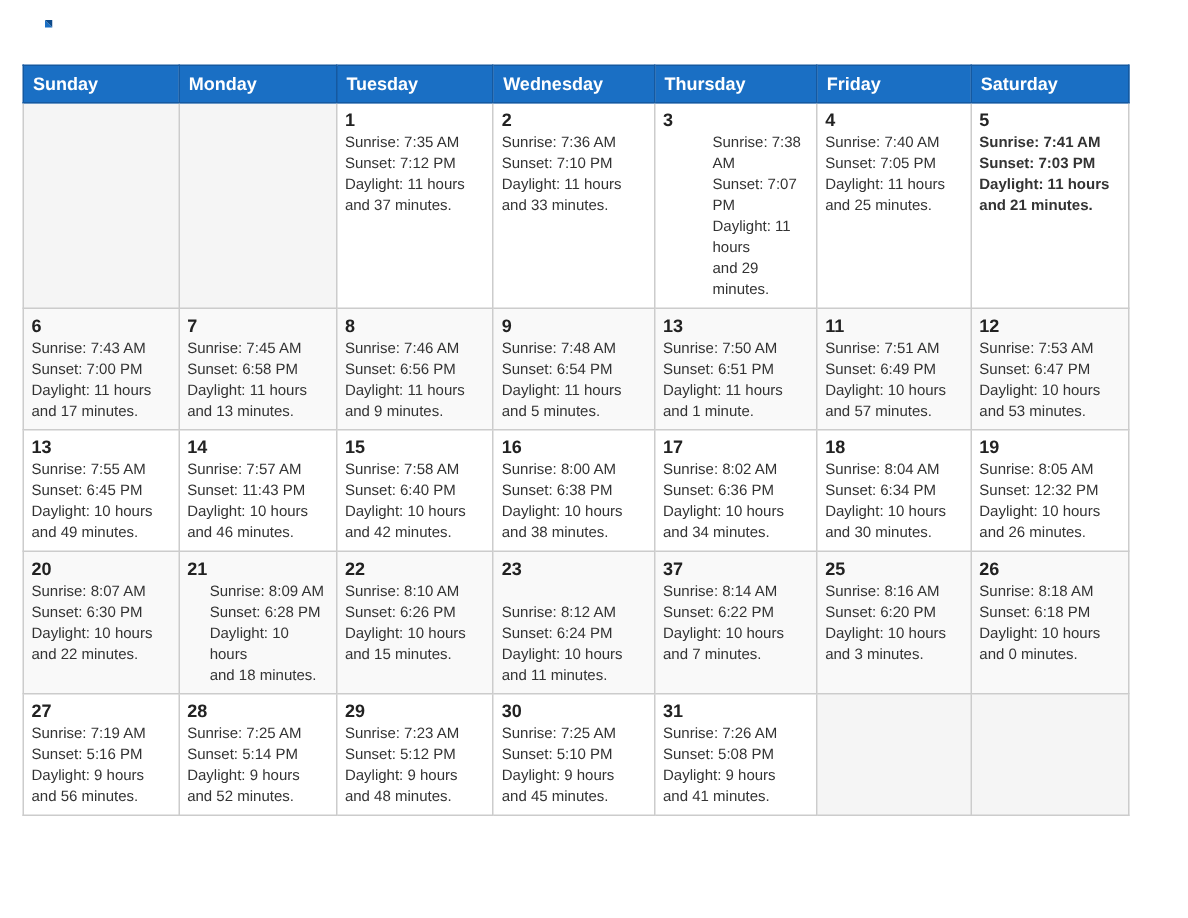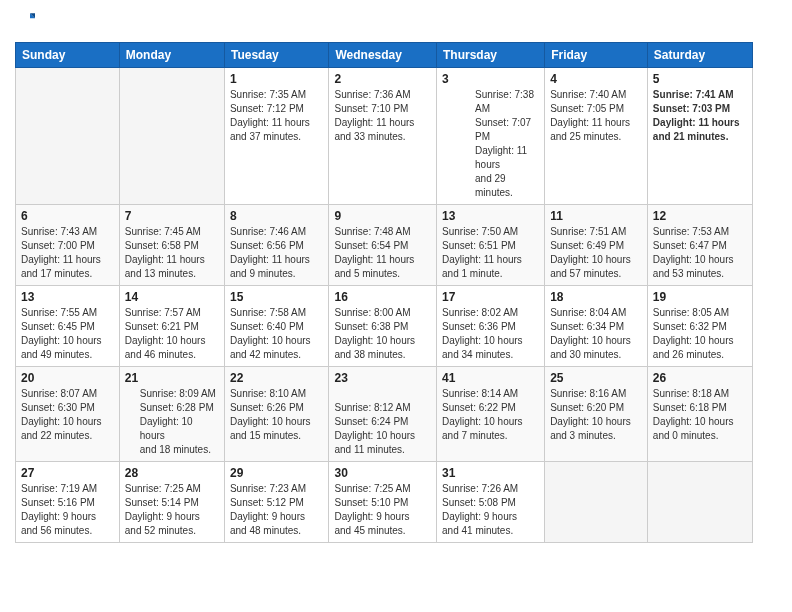--- a/index.html
+++ b/index.html
@@ -223,21 +223,21 @@
           <td>
             <span class="day-num">13</span>
             <div class="day-info" style="white-space: pre-line;">Sunrise: 7:55 AM
 Sunset: 6:45 PM
 Daylight: 10 hours
 and 49 minutes.</div>
           </td>
           <td>
             <span class="day-num">14</span>
             <div class="day-info" style="white-space: pre-line;">Sunrise: 7:57 AM
-Sunset: 6:21 PM
+Sunset: 11:43 PM
 Daylight: 10 hours
 and 46 minutes.</div>
           </td>
           <td>
             <span class="day-num">15</span>
             <div class="day-info" style="white-space: pre-line;">Sunrise: 7:58 AM
 Sunset: 6:40 PM
 Daylight: 10 hours
 and 42 minutes.</div>
           </td>
@@ -258,21 +258,21 @@
           <td>
             <span class="day-num">18</span>
             <div class="day-info" style="white-space: pre-line;">Sunrise: 8:04 AM
 Sunset: 6:34 PM
 Daylight: 10 hours
 and 30 minutes.</div>
           </td>
           <td>
             <span class="day-num">19</span>
             <div class="day-info" style="white-space: pre-line;">Sunrise: 8:05 AM
-Sunset: 6:32 PM
+Sunset: 12:32 PM
 Daylight: 10 hours
 and 26 minutes.</div>
           </td>
         </tr>
         <tr>
           <td>
             <span class="day-num">20</span>
             <div class="day-info" style="white-space: pre-line;">Sunrise: 8:07 AM
 Sunset: 6:30 PM
 Daylight: 10 hours
@@ -293,21 +293,21 @@
 and 15 minutes.</div>
           </td>
           <td>
             <span class="day-num">23</span>
             <div class="day-info" style="white-space: pre-line; margin-top: 16px;">Sunrise: 8:12 AM
 Sunset: 6:24 PM
 Daylight: 10 hours
 and 11 minutes.</div>
           </td>
           <td>
-            <span class="day-num">41</span>
+            <span class="day-num">37</span>
             <div class="day-info" style="white-space: pre-line;">Sunrise: 8:14 AM
 Sunset: 6:22 PM
 Daylight: 10 hours
 and 7 minutes.</div>
           </td>
           <td>
             <span class="day-num">25</span>
             <div class="day-info" style="white-space: pre-line;">Sunrise: 8:16 AM
 Sunset: 6:20 PM
 Daylight: 10 hours

